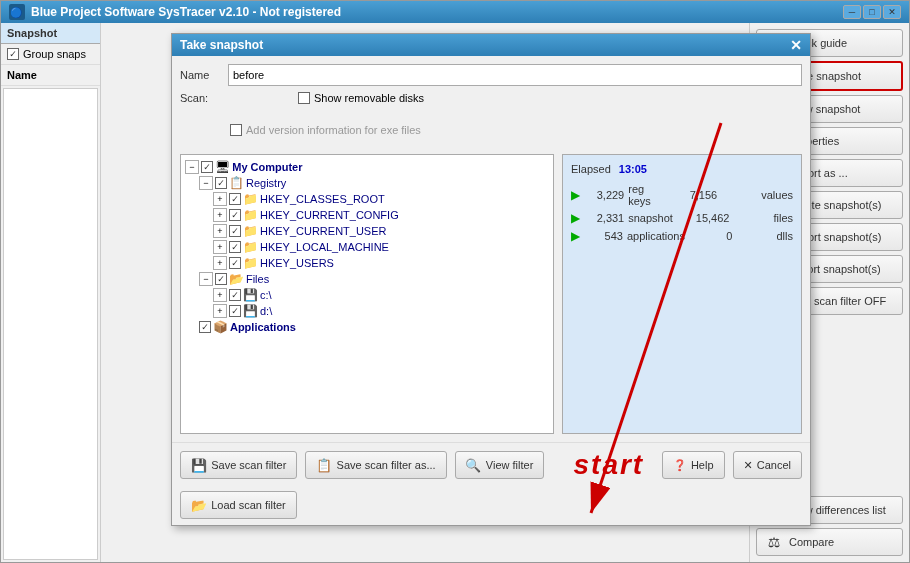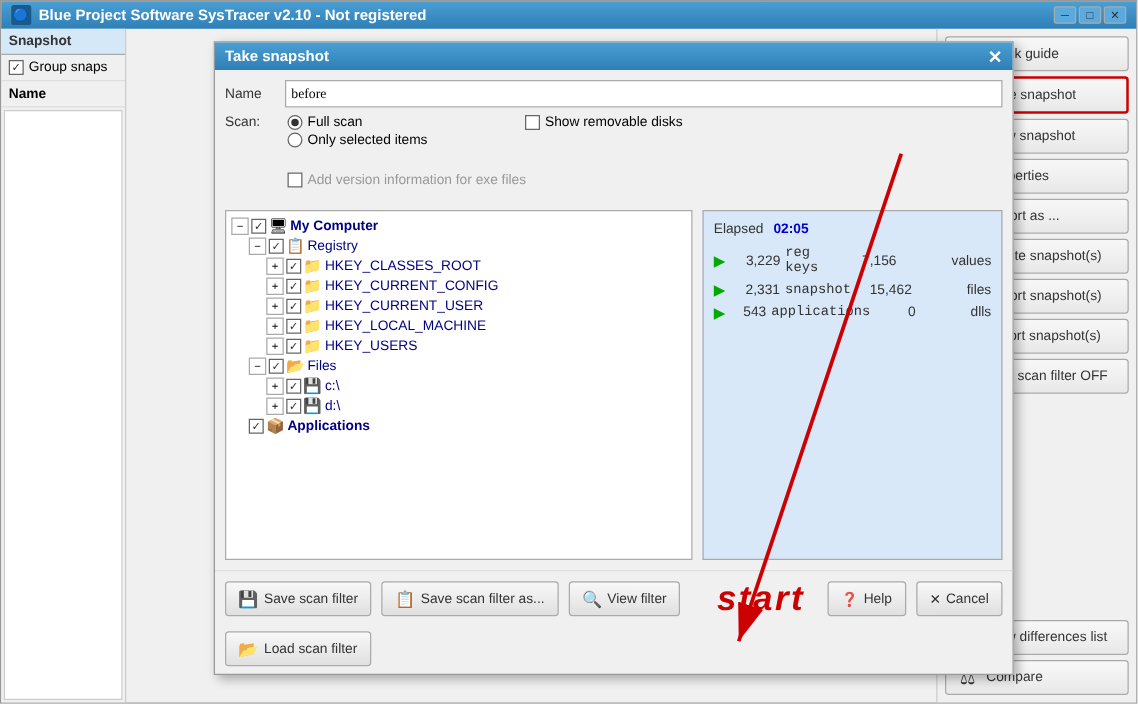--- a/index.html
+++ b/index.html
@@ -212,21 +212,20 @@
       width: 40px;
     }
 
     .dialog-input {
       flex: 1;
       height: 22px;
       border: 1px solid #aaa;
       padding: 2px 4px;
       font-size: 11px;
       background: white;
-      font-family: Liberation Serif, serif;
     }
 
     .dialog-scan-row {
       display: flex;
       align-items: flex-start;
       gap: 10px;
       margin-bottom: 20px;
     }
 
     .dialog-scan-label {
@@ -274,21 +273,21 @@
       margin-bottom: 4px;
       font-size: 11px;
     }
 
     .stats-arrow {
       color: #00aa00;
       font-size: 12px;
     }
 
     .stats-num { color: #333; text-align: right; width: 40px; }
-    .stats-type { color: #333; flex: 1; font-family: Liberation Mono, monospace; }
+    .stats-type { color: #333; flex: 1; }
     .stats-num2 { color: #333; text-align: right; width: 45px; }
     .stats-type2 { color: #333; margin-left: 40px; }
 
     
     .tree-item {
       display: flex;
       align-items: center;
       gap: 2px;
       padding: 1px 0;
       cursor: pointer;
@@ -500,30 +499,20 @@
         </div>
         <div class="dialog-body">
 
           <div class="dialog-row">
             <label class="dialog-label">Name</label>
             <input class="dialog-input" type="text" value="before" style="">
           </div>
 
           <div class="dialog-scan-row">
             <span class="dialog-scan-label">Scan:</span>
-            <div class="radio-group">
-              <div class="radio-item">
-                <div class="radio-circle selected"></div>
-                <span>Full scan</span>
-              </div>
-              <div class="radio-item">
-                <div class="radio-circle"></div>
-                <span>Only selected items</span>
-              </div>
-            </div>
             <div style="display:flex;align-items:center;gap:4px;margin-left:20px;padding-left:48px;">
               <div class="chk-box"></div>
               <span style="font-size:11px;">Show removable disks</span>
             </div>
           </div>
 
           <div style="display:flex;align-items:center;gap:4px;margin-bottom:18px;padding-left:50px;">
             <div class="chk-box"></div>
             <span style="font-size:11px;color:#999;">Add version information for exe files</span>
           </div>
@@ -606,21 +595,21 @@
                 <div class="tree-checkbox checked"></div>
                 <span class="tree-icon">📦</span>
                 <span class="tree-sublabel" style="font-weight:bold;">Applications</span>
               </div>
 
             </div>
 
             <div class="dialog-stats">
               <div class="stats-elapsed">
                 <span class="label">Elapsed</span>
-                <span class="value">02:05</span>
+                <span class="value">13:05</span>
               </div>
               <div class="stats-row">
                 <span class="stats-arrow">▶</span>
                 <span class="stats-num">3,229</span>
                 <span class="stats-type">reg keys</span>
                 <span class="stats-num2">7,156</span>
                 <span class="stats-type2">values</span>
               </div>
               <div class="stats-row">
                 <span class="stats-arrow">▶</span>

